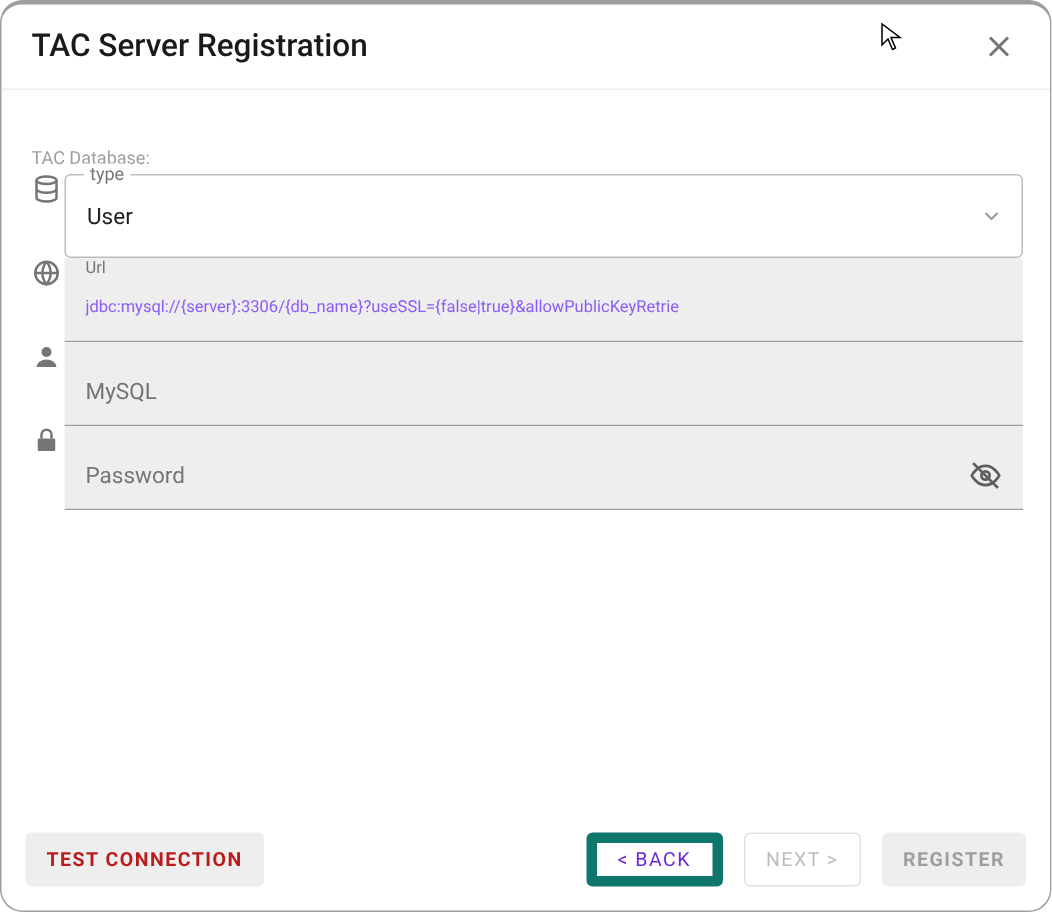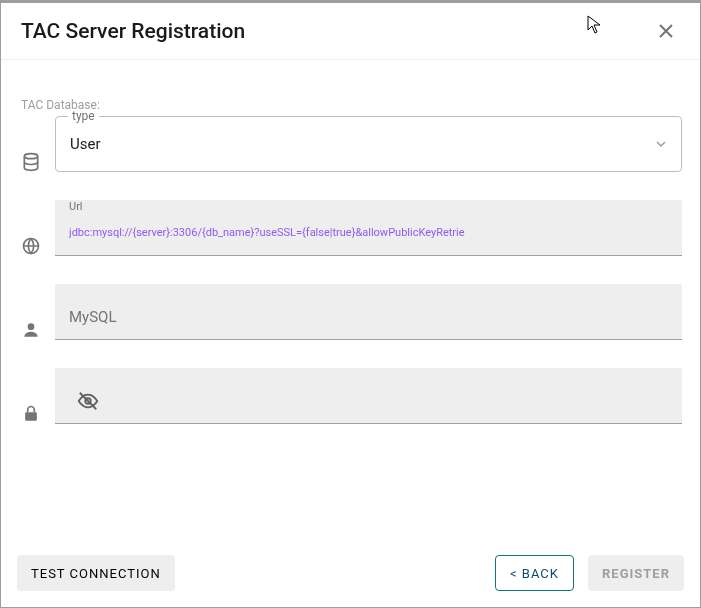--- a/index.html
+++ b/index.html
@@ -9,21 +9,21 @@
     font-family: -apple-system, BlinkMacSystemFont, "Segoe UI", Roboto, Helvetica, Arial, sans-serif;
     background: #fff;
     color: #212121;
   }
   .modal {
     position: relative;
     width: 701px;
     height: 608px;
     border: 1px solid #9e9e9e;
     border-top: 3px solid #9e9e9e;
-    border-radius: 0;
+    border-radius: 15px;
     display: flex;
     flex-direction: column;
     overflow: hidden;
   }
   .header {
     display: flex;
     align-items: center;
     justify-content: space-between;
     padding: 14px 20px 14px 20px;
     border-bottom: 1px solid #eeeeee;
@@ -48,23 +48,21 @@
   }
   .section-label {
     font-size: 12px;
     color: #9e9e9e;
     margin-top: 18px;
     margin-bottom: 4px;
     padding-left: 2px;
   }
   .field-row {
     display: flex;
-    align-items: flex-end;
-    gap: 12px;
-    margin-bottom: 28px;
+    align-items: flex-start;
   }
   .field-row .icon-slot {
     width: 24px;
     display: flex;
     justify-content: center;
     color: #757575;
     flex: 0 0 24px;
   }
   .outlined-field {
     position: relative;
@@ -145,26 +143,27 @@
     letter-spacing: 1px;
     border-radius: 4px;
     display: flex;
     align-items: center;
     justify-content: center;
     cursor: pointer;
     user-select: none;
   }
   .btn.test {
     background: #eeeeee;
-    color: #000000;
+    color: #b91c1c;
     cursor: not-allowed;
+    font-weight: bold;
   }
   .btn.back {
-    border: 1px solid #0f766e;
-    color: #0c4a6e;
+    border: 7px solid #0f766e;
+    color: #6d28d9;
     background: #fff;
   }
   .btn.next {
     border: 1px solid #e0e0e0;
     color: #bdbdbd;
     background: #fff;
     cursor: not-allowed;
   }
   .btn.register {
     background: #eeeeee;
@@ -246,38 +245,40 @@
     </div>
 
     <div class="field-row">
       <div class="icon-slot">
         <svg width="20" height="20" viewBox="0 0 24 24">
             <rect x="5" y="10" width="14" height="10" rx="1" fill="currentColor"></rect>
             <path d="M8 10 V7 a4 4 0 0 1 8 0 v3" fill="none" stroke="currentColor" stroke-width="2"></path>
           </svg>
       </div>
       <div class="filled-field">
+        <span class="placeholder">Password</span>
         <span class="trailing">
           <span>
             <svg width="22" height="22" viewBox="0 0 24 24">
                 <path d="M2 12s3.5-7 10-7 10 7 10 7-3.5 7-10 7S2 12 2 12z" fill="none" stroke="currentColor" stroke-width="2"></path>
                 <circle cx="12" cy="12" r="3" fill="none" stroke="currentColor" stroke-width="2"></circle>
                 <line x1="3" y1="3" x2="21" y2="21" stroke="currentColor" stroke-width="2"></line>
               </svg>
           </span>
         </span>
       </div>
     </div>
 
   </div>
 
   <div class="footer">
     <div class="btn test">TEST CONNECTION</div>
     <div class="spacer"></div>
     <div class="btn back">&lt; BACK</div>
+    <div class="btn next">NEXT &gt;</div>
     <div class="btn register">REGISTER</div>
   </div>
 
   <div class="cursor">
     <svg width="16" height="20" viewBox="0 0 16 20">
         <path d="M1 1 L1 15 L5 11 L8 18 L10 17 L7 10 L13 10 Z" fill="#fff" stroke="#000" stroke-width="1"></path>
       </svg>
   </div>
 
 </div>

